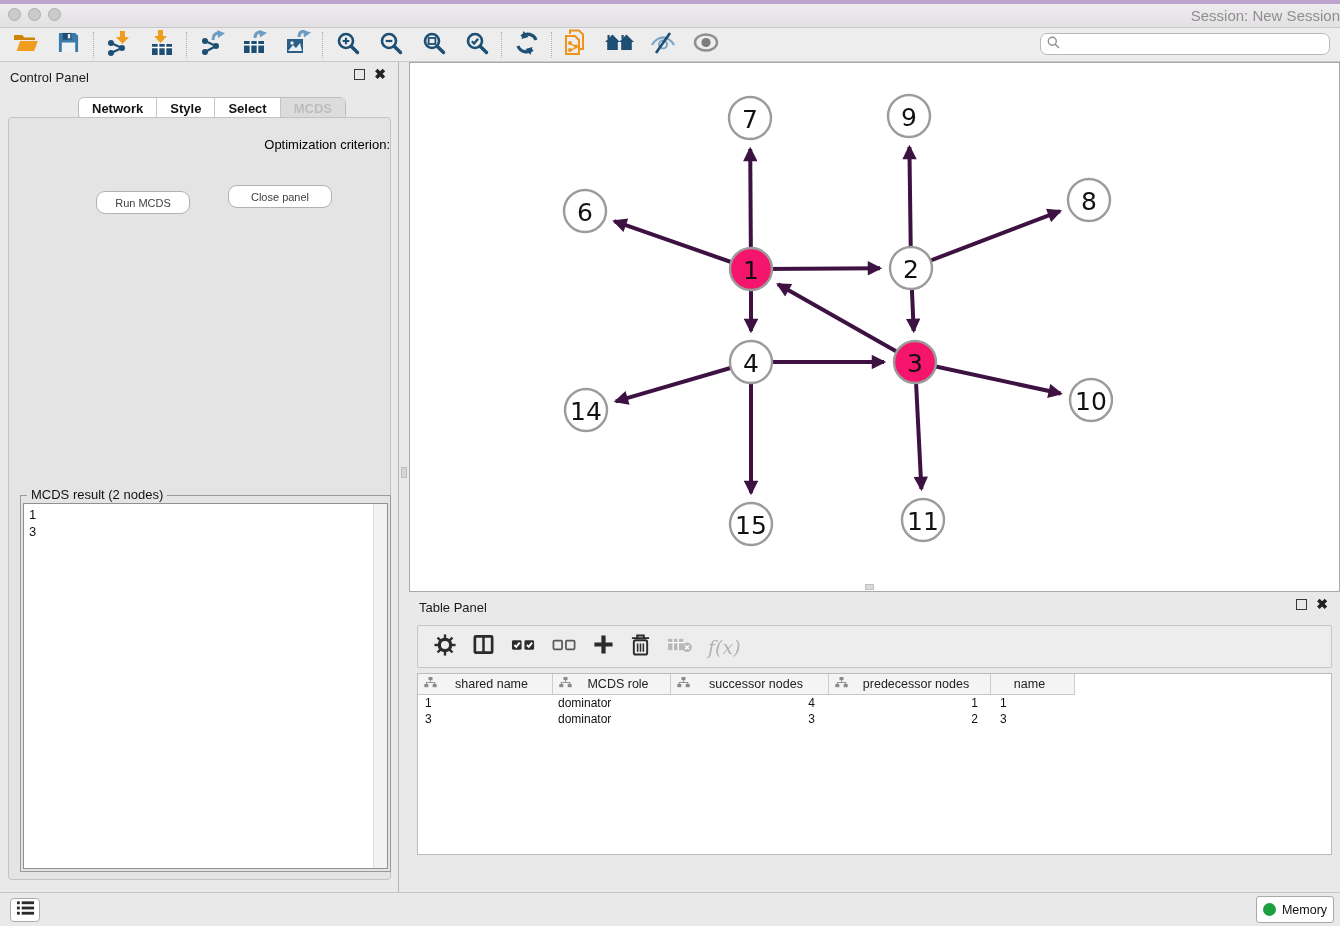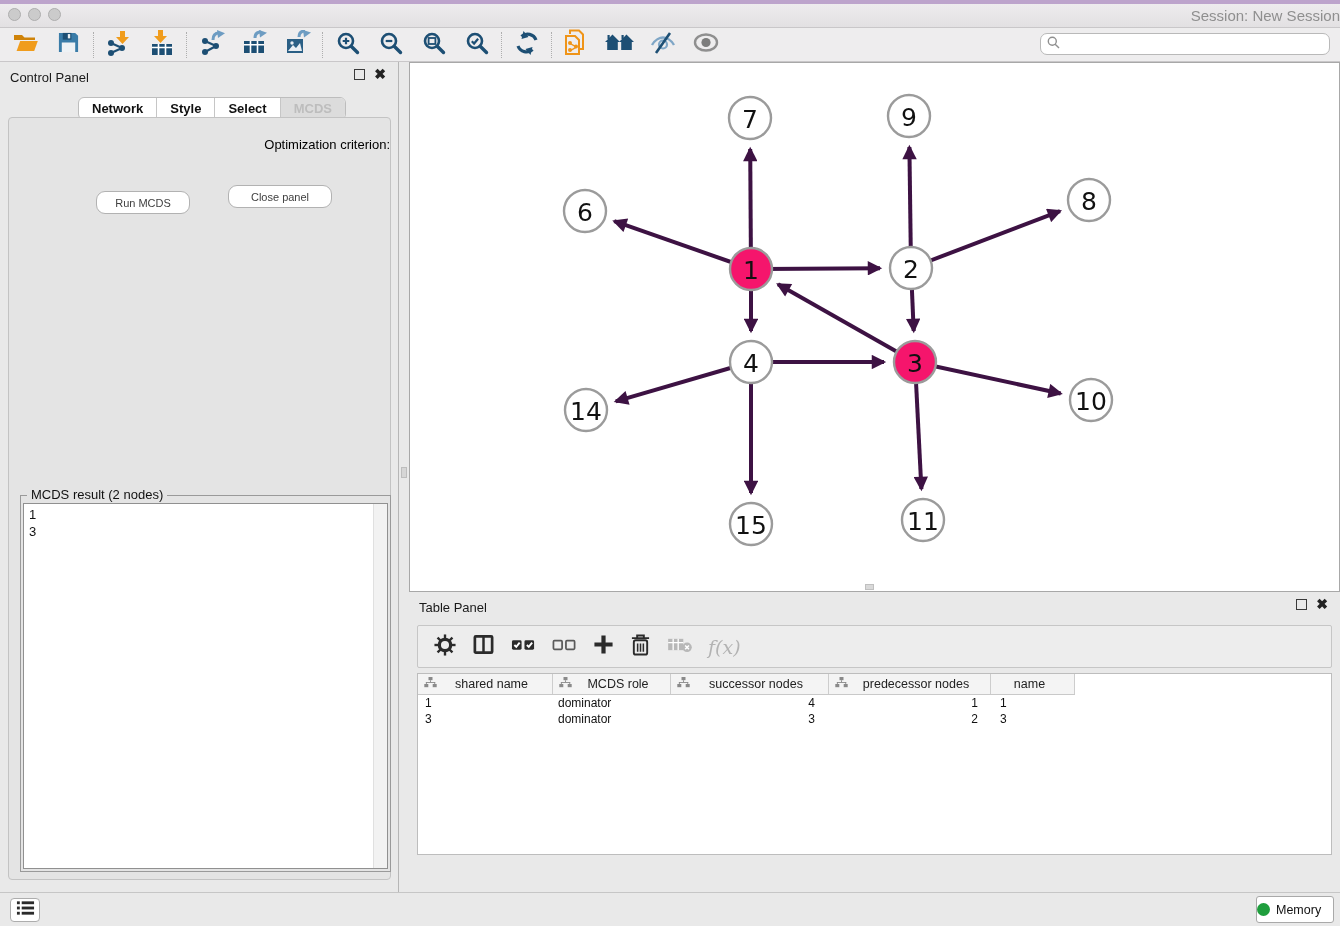--- a/index.html
+++ b/index.html
@@ -73,21 +73,21 @@
   .t-hcell{display:flex;align-items:center;border-right:1px solid #cdcdcd;font-size:12.5px;color:#222;box-sizing:border-box;padding-left:6px;}
   .t-hcell .lbl{flex:1;text-align:center;padding-right:6px;}
   .t-row{display:flex;height:16px;font-size:12px;color:#111;align-items:center;}
   .t-cell{box-sizing:border-box;overflow:hidden;white-space:nowrap;}
   .tp-tabs{position:absolute;left:0;right:0;top:272px;display:flex;justify-content:center;}
   
   .statusbar{position:absolute;left:0;top:892px;width:1340px;height:34px;background:#e9e9e9;border-top:1px solid #c6c6c6;box-sizing:border-box;}
   .list-btn{position:absolute;left:10px;top:5px;width:30px;height:24px;background:#fff;border:1px solid #adadad;
     border-radius:4px;display:flex;align-items:center;justify-content:center;box-sizing:border-box;}
   .memory-btn{position:absolute;right:6px;top:3px;width:78px;height:27px;background:#fff;border:1px solid #a9a9a9;
-    border-radius:3px;display:flex;align-items:center;gap:6px;font-size:12.5px;color:#111;box-sizing:border-box;}
+    border-radius:3px;display:flex;align-items:center;justify-content:center;gap:6px;font-size:12.5px;color:#111;box-sizing:border-box;}
   .mem-dot{width:13px;height:13px;border-radius:50%;background:#1f9e3d;}
 </style>
 </head>
 <body>
 
 <div class="app">
 
   <div class="titlebar">
     <div class="accent-strip"></div>
     <div class="tl-group">

